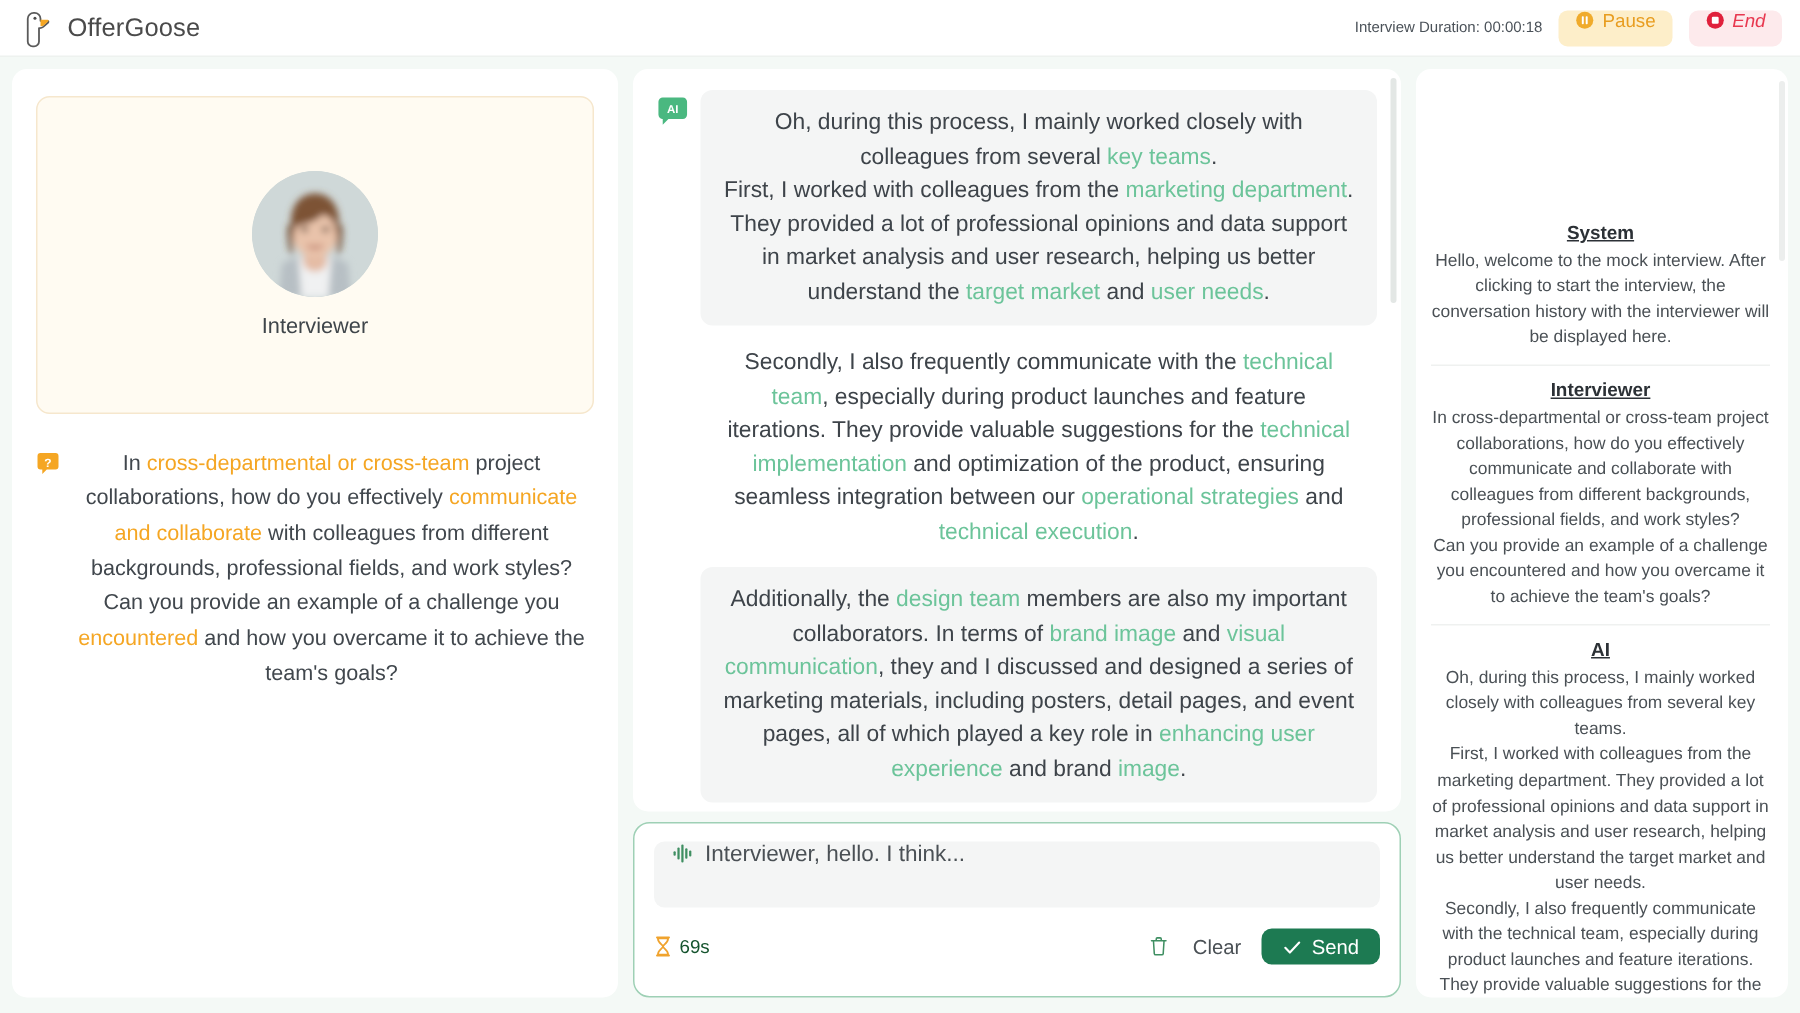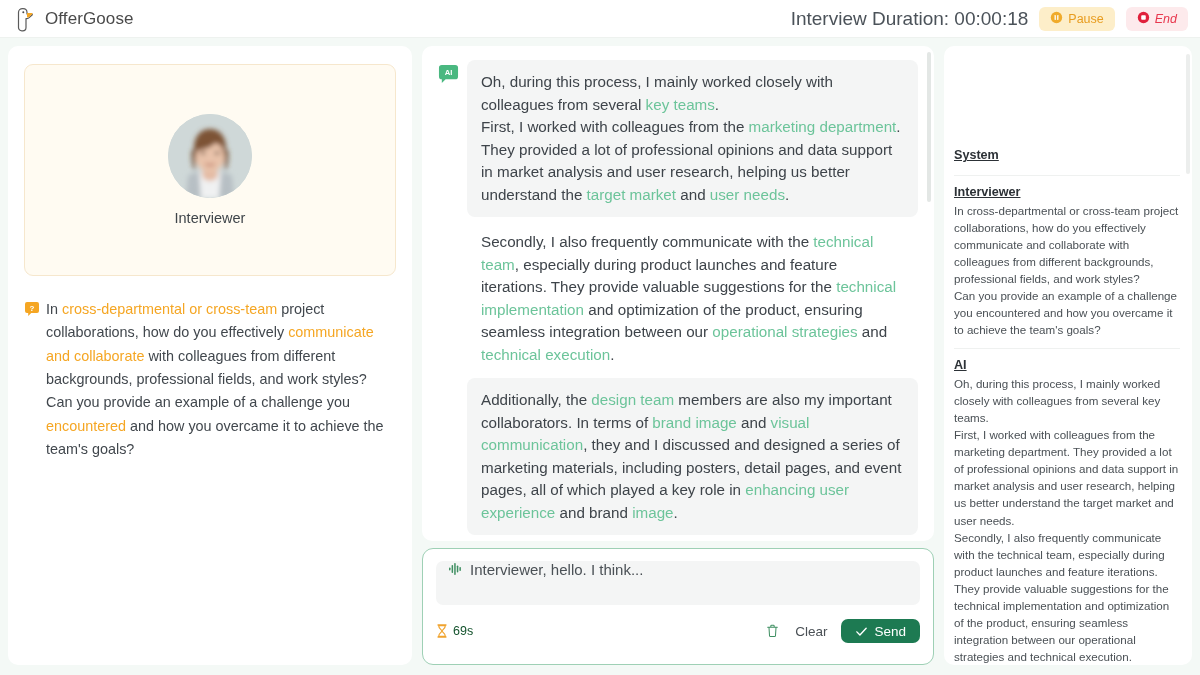--- a/index.html
+++ b/index.html
@@ -49,26 +49,26 @@
     font-size: 17px;
     color: #4a4a4a;
     letter-spacing: .1px;
   }
   .header-right {
     display: flex;
     align-items: center;
     gap: 11px;
   }
   .duration {
-    font-size: 19px;
+    font-size: 10px;
     color: #4b5259;
   }
   .btn-pill {
     display: inline-flex;
-    align-items: center;
+    align-items: flex-start;
     gap: 5px;
     border: none;
     border-radius: 6px;
     height: 24px;
     padding: 0 11px;
     font-size: 12.5px;
     font-family: inherit;
     cursor: pointer;
   }
   .btn-pause {
@@ -88,20 +88,21 @@
     gap: 10px;
     padding: 8px 8px 10px 8px;
     box-sizing: border-box;
     min-height: 0;
   }
 
   .panel {
     background: #ffffff;
     border-radius: 10px;
     box-sizing: border-box;
+    text-align: center;
   }
 
   
   .left-panel {
     width: 404px;
     min-width: 404px;
     padding: 18px 16px;
     display: flex;
     flex-direction: column;
     overflow: hidden;
@@ -472,20 +473,21 @@
             </button>
           </div>
         </div>
       </div>
     </div>
 
     <div class="panel right-panel">
       <div class="log-scroll">
           <div class="log-entry">
             <div class="log-role">System</div>
+            <div class="log-text">Hello, welcome to the mock interview. After clicking to start the interview, the conversation history with the interviewer will be displayed here.</div>
           </div>
           <div class="log-entry">
             <div class="log-role">Interviewer</div>
             <div class="log-text">In cross-departmental or cross-team project collaborations, how do you effectively communicate and collaborate with colleagues from different backgrounds, professional fields, and work styles?
 Can you provide an example of a challenge you encountered and how you overcame it to achieve the team's goals?</div>
           </div>
           <div class="log-entry">
             <div class="log-role">AI</div>
             <div class="log-text">Oh, during this process, I mainly worked closely with colleagues from several key teams.
 First, I worked with colleagues from the marketing department. They provided a lot of professional opinions and data support in market analysis and user research, helping us better understand the target market and user needs.

